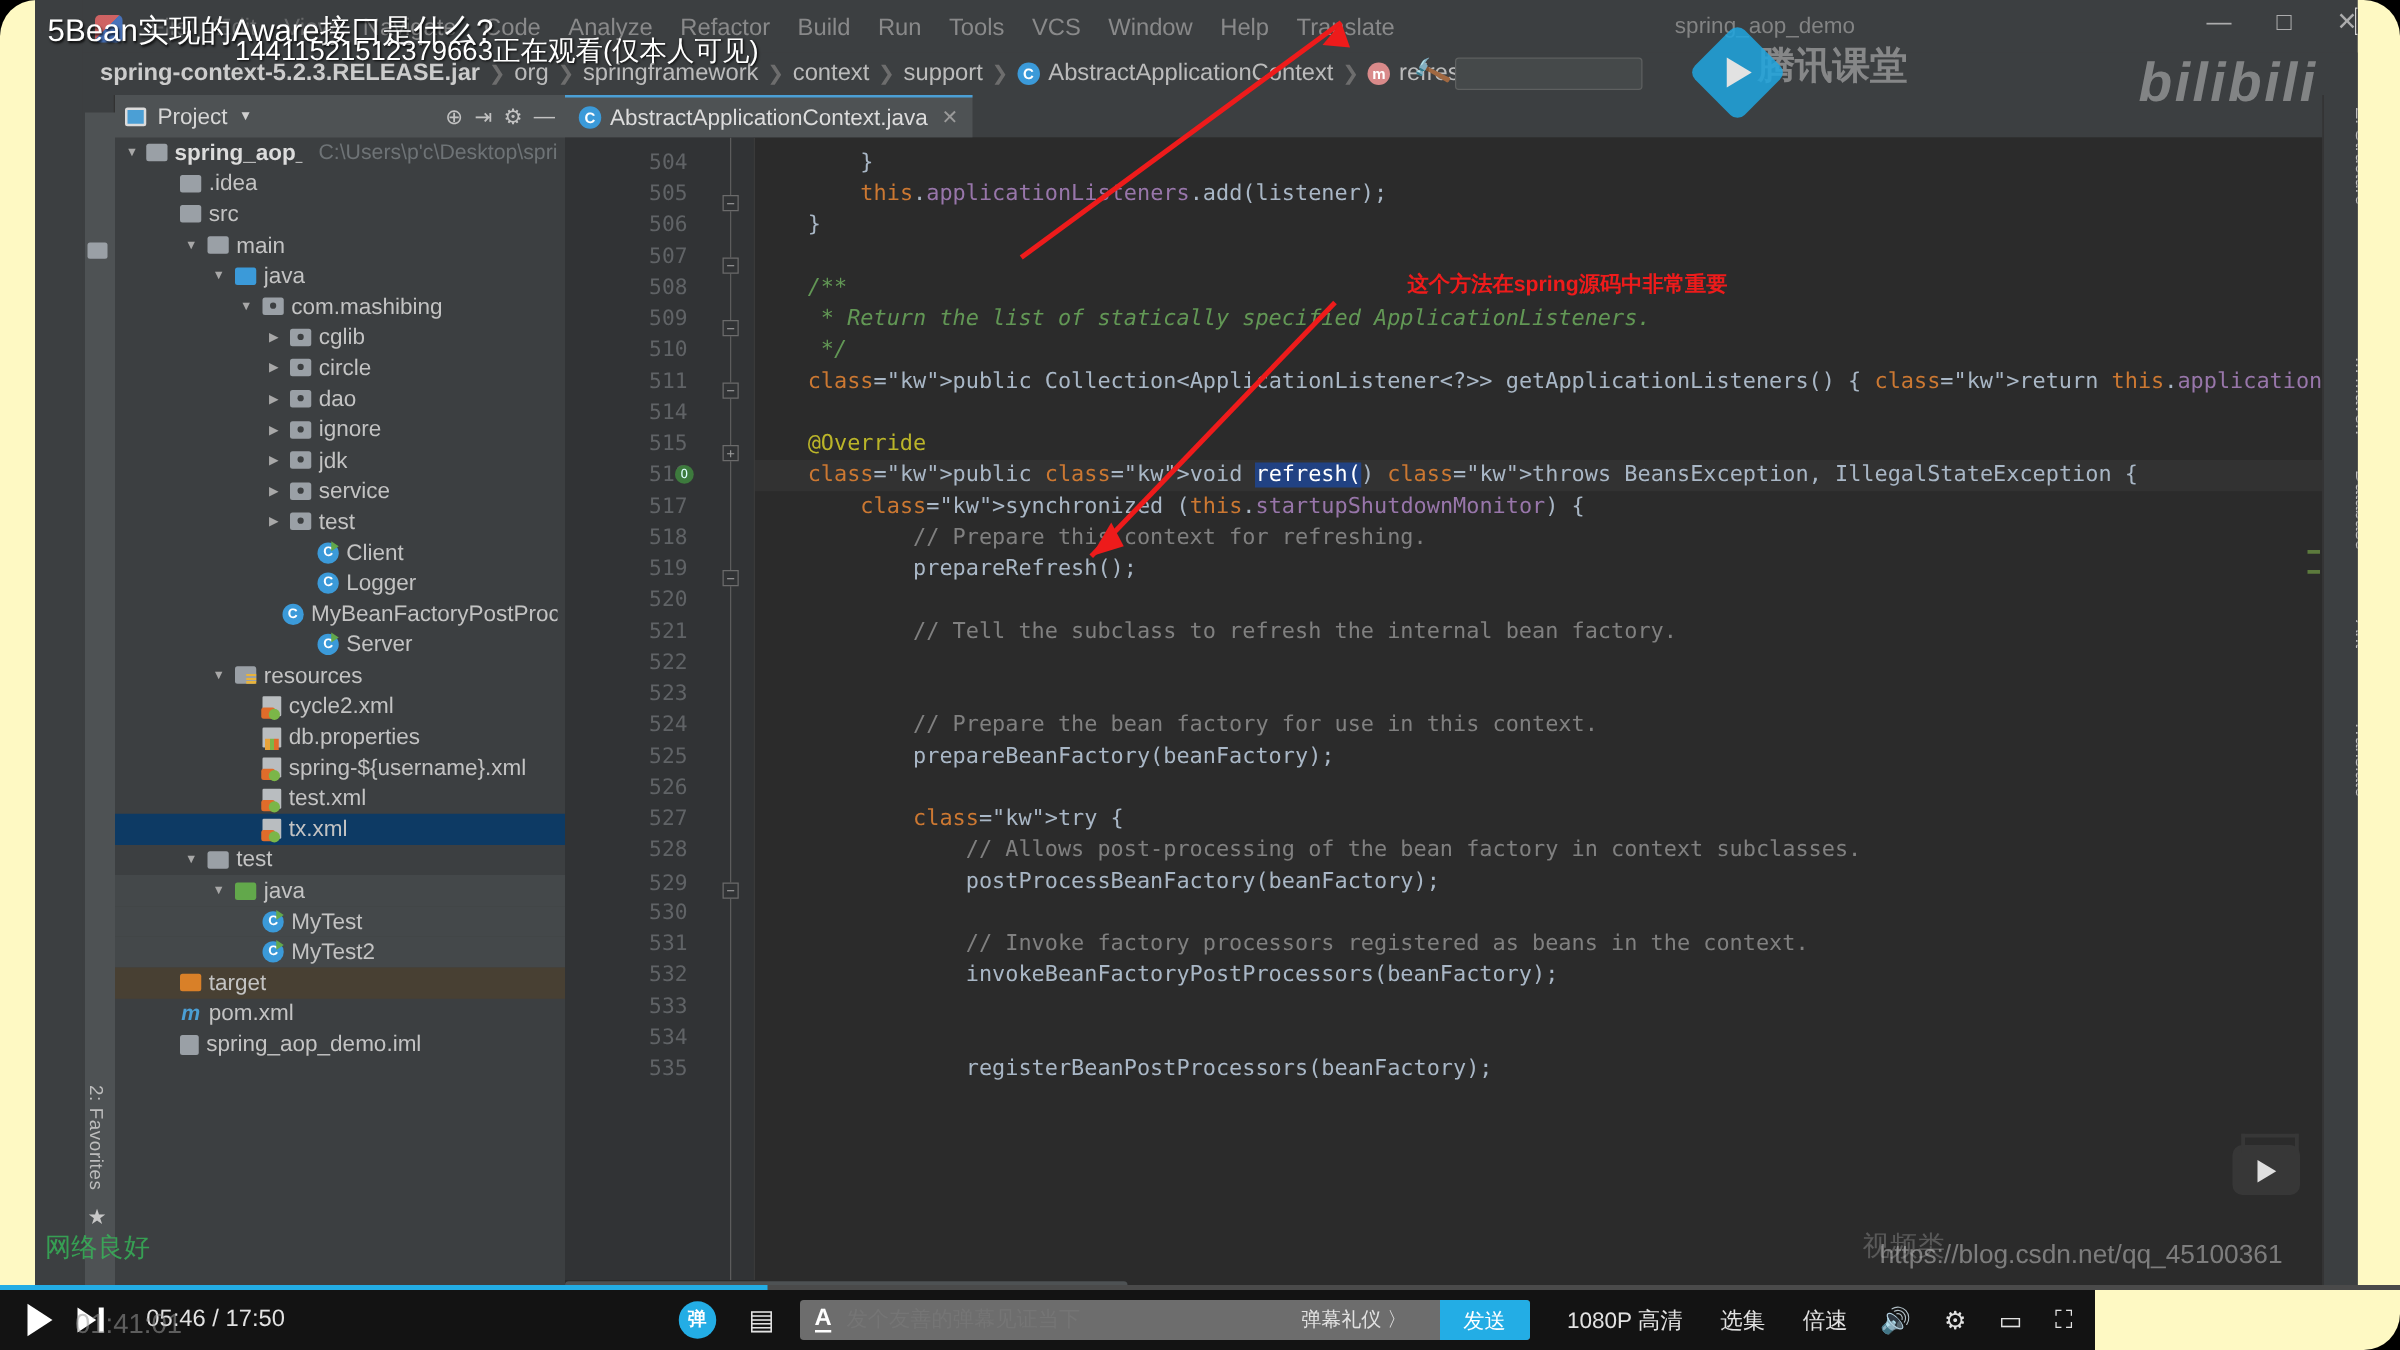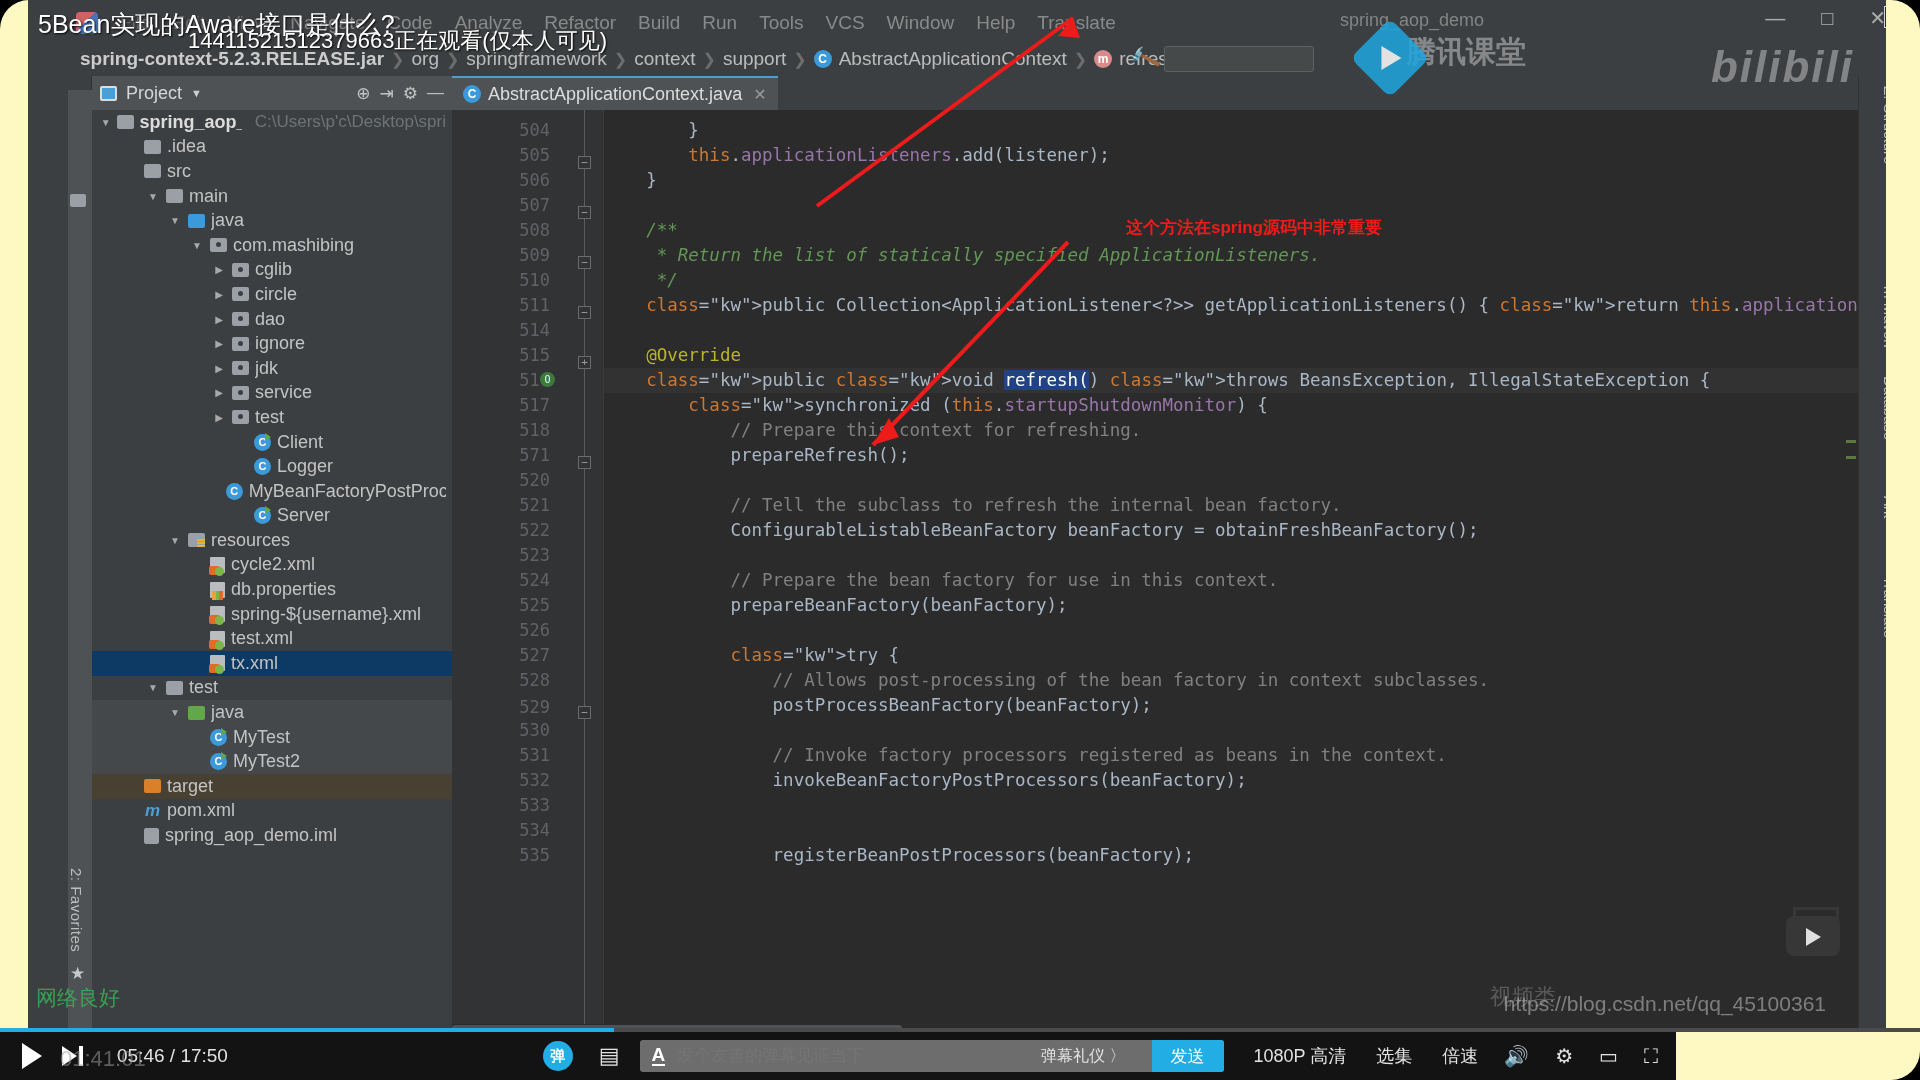--- a/index.html
+++ b/index.html
@@ -498,21 +498,21 @@
               <div class="ln" style="top: 108px;">508</div>
               <div class="ln" style="top: 133px;">509</div>
               <div class="ln" style="top: 158px;">510</div>
               <div class="ln" style="top: 183px;">511</div>
               <div class="ln" style="top: 208px;">514</div>
               <div class="ln" style="top: 233px;">515</div>
               <div class="ln" style="top: 258px;">516</div>
               <div class="gutter-ovr" style="top: 262px;">O</div>
               <div class="ln" style="top: 283px;">517</div>
               <div class="ln" style="top: 308px;">518</div>
-              <div class="ln" style="top: 333px;">571</div>
+              <div class="ln" style="top: 333px;">519</div>
               <div class="ln" style="top: 358px;">520</div>
               <div class="ln" style="top: 383px;">521</div>
               <div class="ln" style="top: 408px;">522</div>
               <div class="ln" style="top: 433px;">523</div>
               <div class="ln" style="top: 458px;">524</div>
               <div class="ln" style="top: 483px;">525</div>
               <div class="ln" style="top: 508px;">526</div>
               <div class="ln" style="top: 533px;">527</div>
               <div class="ln" style="top: 558px;">528</div>
               <div class="ln" style="top: 585px;">529</div>
@@ -546,21 +546,20 @@
               <div class="cline" style="top: 183px;">    <span <span="" class="kw">class</span>="kw"&gt;public Collection&lt;ApplicationListener&lt;?&gt;&gt; getApplicationListeners() { <span <span="" class="kw">class</span>="kw"&gt;return <span class="kw">this</span>.<span class="fld">applicationListeners</span>; }</div>
               <div class="cline" style="top: 208px;"></div>
               <div class="cline" style="top: 233px;"><span class="ann">    @Override</span></div>
               <div class="curline" style="top: 258px;"></div>
               <div class="cline" style="top: 258px;">    <span <span="" class="kw">class</span>="kw"&gt;public <span <span="" class="kw">class</span>="kw"&gt;void <span class="hl">refresh(</span>) <span <span="" class="kw">class</span>="kw"&gt;throws BeansException, IllegalStateException {</div>
               <div class="cline" style="top: 283px;">        <span <span="" class="kw">class</span>="kw"&gt;synchronized (<span class="kw">this</span>.<span class="fld">startupShutdownMonitor</span>) {</div>
               <div class="cline" style="top: 308px;"><span class="cmt2">            // Prepare this context for refreshing.</span></div>
               <div class="cline" style="top: 333px;">            prepareRefresh();</div>
               <div class="cline" style="top: 358px;"></div>
               <div class="cline" style="top: 383px;"><span class="cmt2">            // Tell the subclass to refresh the internal bean factory.</span></div>
-              <div class="cline" style="top: 408px;">            ConfigurableListableBeanFactory beanFactory = obtainFreshBeanFactory();</div>
               <div class="cline" style="top: 433px;"></div>
               <div class="cline" style="top: 458px;"><span class="cmt2">            // Prepare the bean factory for use in this context.</span></div>
               <div class="cline" style="top: 483px;">            prepareBeanFactory(beanFactory);</div>
               <div class="cline" style="top: 508px;"></div>
               <div class="cline" style="top: 533px;">            <span <span="" class="kw">class</span>="kw"&gt;try {</div>
               <div class="cline" style="top: 558px;"><span class="cmt2">                // Allows post-processing of the bean factory in context subclasses.</span></div>
               <div class="cline" style="top: 583px;">                postProcessBeanFactory(beanFactory);</div>
               <div class="cline" style="top: 608px;"></div>
               <div class="cline" style="top: 633px;"><span class="cmt2">                // Invoke factory processors registered as beans in the context.</span></div>
               <div class="cline" style="top: 658px;">                invokeBeanFactoryPostProcessors(beanFactory);</div>

